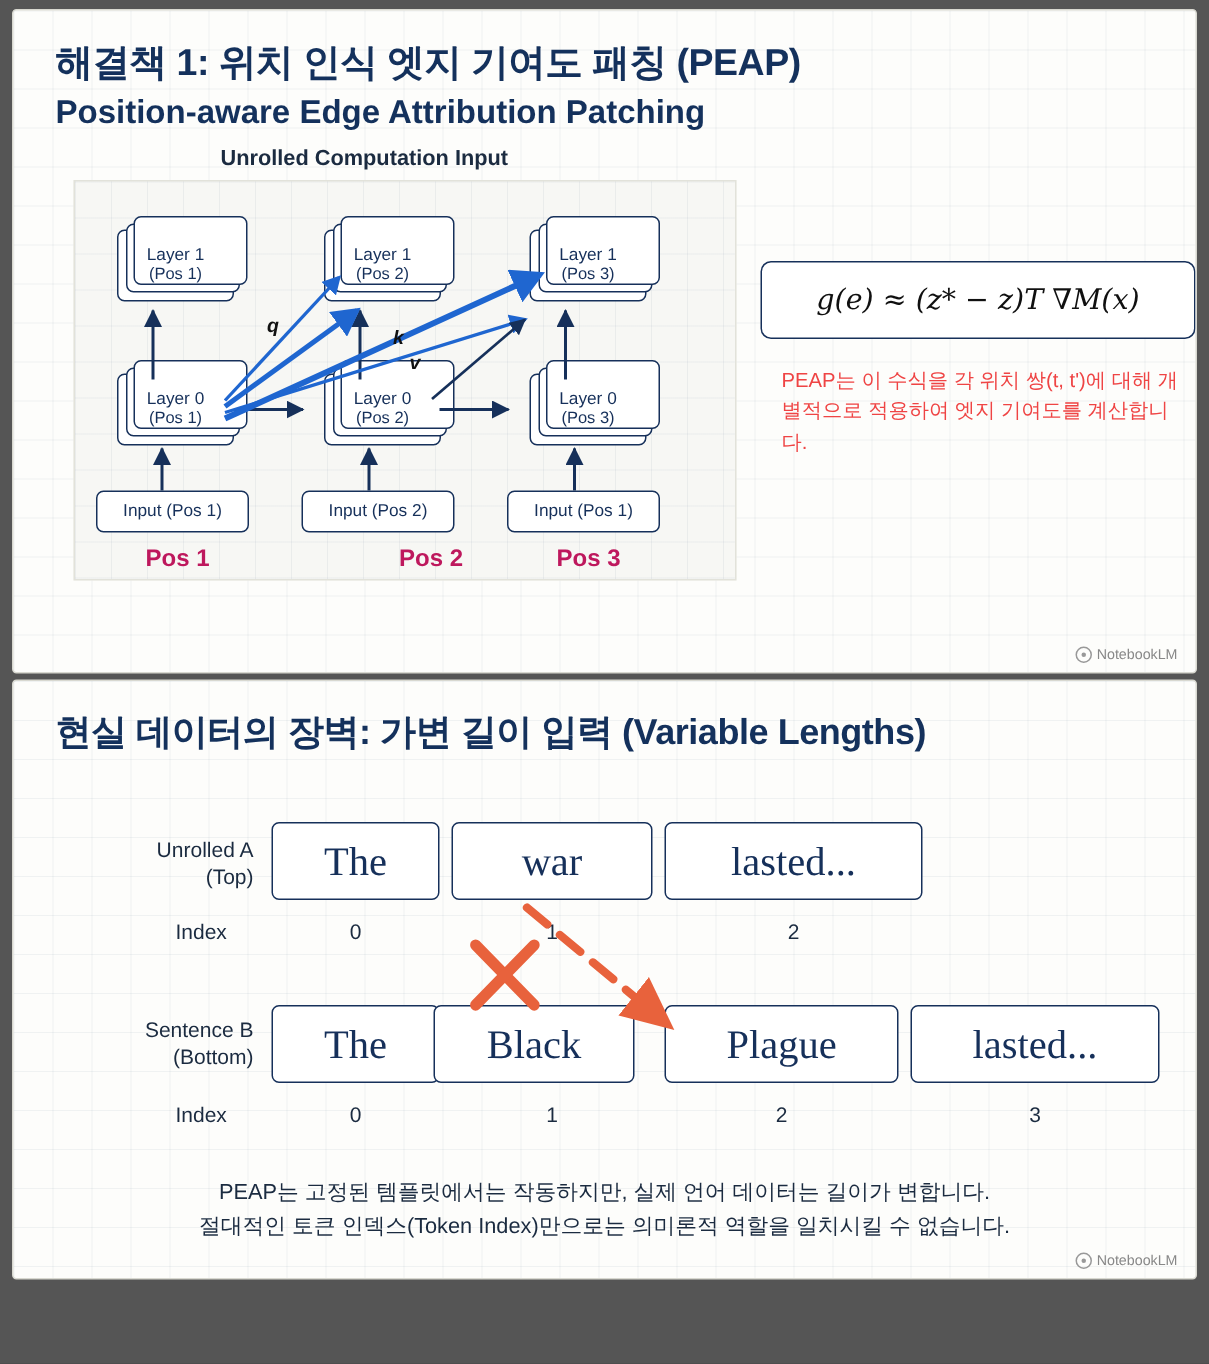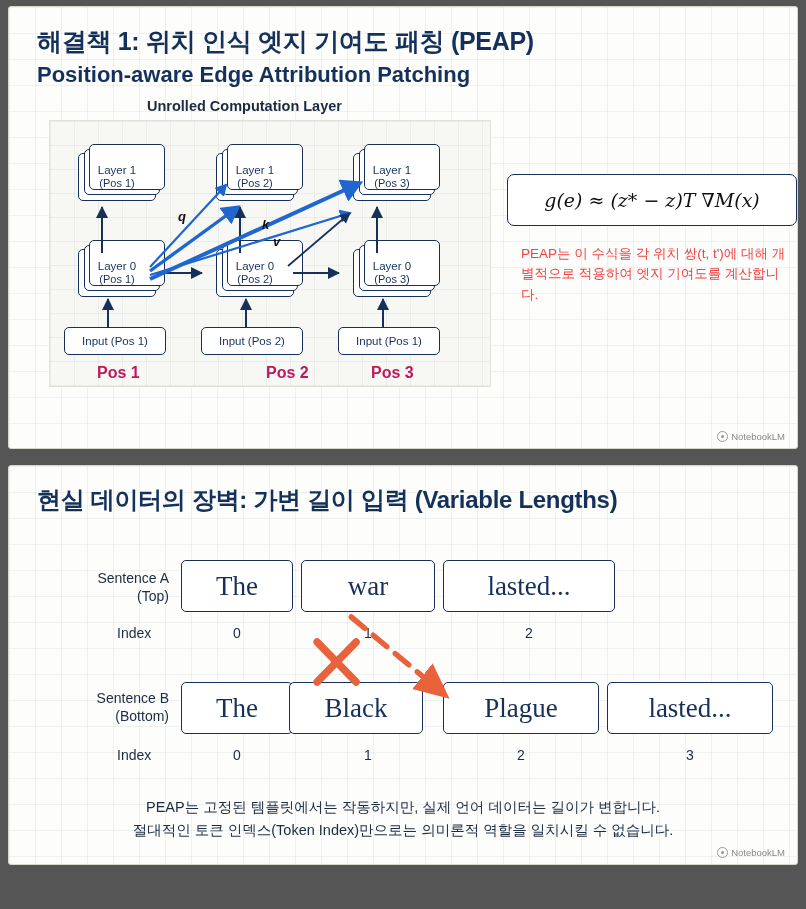--- a/index.html
+++ b/index.html
@@ -13,21 +13,21 @@
     font-family: "Liberation Sans", sans-serif;
     overflow: hidden;
   }
   .page {
     position: relative;
     width: 806px;
     height: 909px;
     background: #555555;
     display: flex;
     flex-direction: column;
-    gap: 16px;
+    gap: 4px;
     padding: 6px 8px;
     box-sizing: border-box;
   }
   .slide {
     position: relative;
     background: #fdfdfb;
     border: 1px solid #d8d8d0;
     border-radius: 3px;
     box-sizing: border-box;
     overflow: hidden;
@@ -259,21 +259,21 @@
 
 <div class="page">
 
   <div class="slide slide-1">
     <div class="grid-bg"></div>
 
     <div class="title-ko">해결책 1: 위치 인식 엣지 기여도 패칭 (PEAP)</div>
     <div class="title-en">Position-aware Edge Attribution Patching</div>
 
     <div class="diagram-wrap">
-      <div class="graph-caption">Unrolled Computation Layer</div>
+      <div class="graph-caption">Unrolled Computation Input</div>
 
       <div class="graph-panel">
         <div class="grid-bg"></div>
 
         <svg class="overlay" viewBox="0 0 440 265" preserveAspectRatio="none">
           <defs>
             <marker id="ar-dark" markerWidth="7" markerHeight="7" refX="5.5" refY="3" orient="auto">
               <path d="M0,0 L6,3 L0,6 z" fill="#16305a"></path>
             </marker>
             <marker id="ar-blue" markerWidth="6" markerHeight="6" refX="4.6" refY="3" orient="auto">
@@ -361,21 +361,21 @@
           <marker id="ar-orange" markerWidth="7" markerHeight="7" refX="4" refY="3" orient="auto">
             <path d="M0,0 L6.5,3 L0,6 z" fill="#e8623c"></path>
           </marker>
         </defs>
         <line x1="330" y1="75" x2="420" y2="148" stroke="#e8623c" stroke-width="5.5" stroke-dasharray="18,11" stroke-linecap="round" marker-end="url(#ar-orange)"></line>
         <line x1="295" y1="100" x2="335" y2="140" stroke="#e8623c" stroke-width="7.5" stroke-linecap="round"></line>
         <line x1="335" y1="100" x2="295" y2="140" stroke="#e8623c" stroke-width="7.5" stroke-linecap="round"></line>
       </svg>
 
       <div class="row-label" style="left:20px; top:28px; width:120px;">
-        <div>Sentence A</div>
+        <div>Unrolled A</div>
         <div>(Top)</div>
       </div>
       <div class="idx-label" style="left:88px; top:83px;">Index</div>
 
       <div class="token" style="left:152px; top:18px; width:112px; height:52px;">The</div>
       <div class="token" style="left:272px; top:18px; width:134px; height:52px;">war</div>
       <div class="token" style="left:414px; top:18px; width:172px; height:52px;">lasted...</div>
 
       <div class="idx" style="left:152px; top:83px; width:112px;">0</div>
       <div class="idx" style="left:272px; top:83px; width:134px;">1</div>

